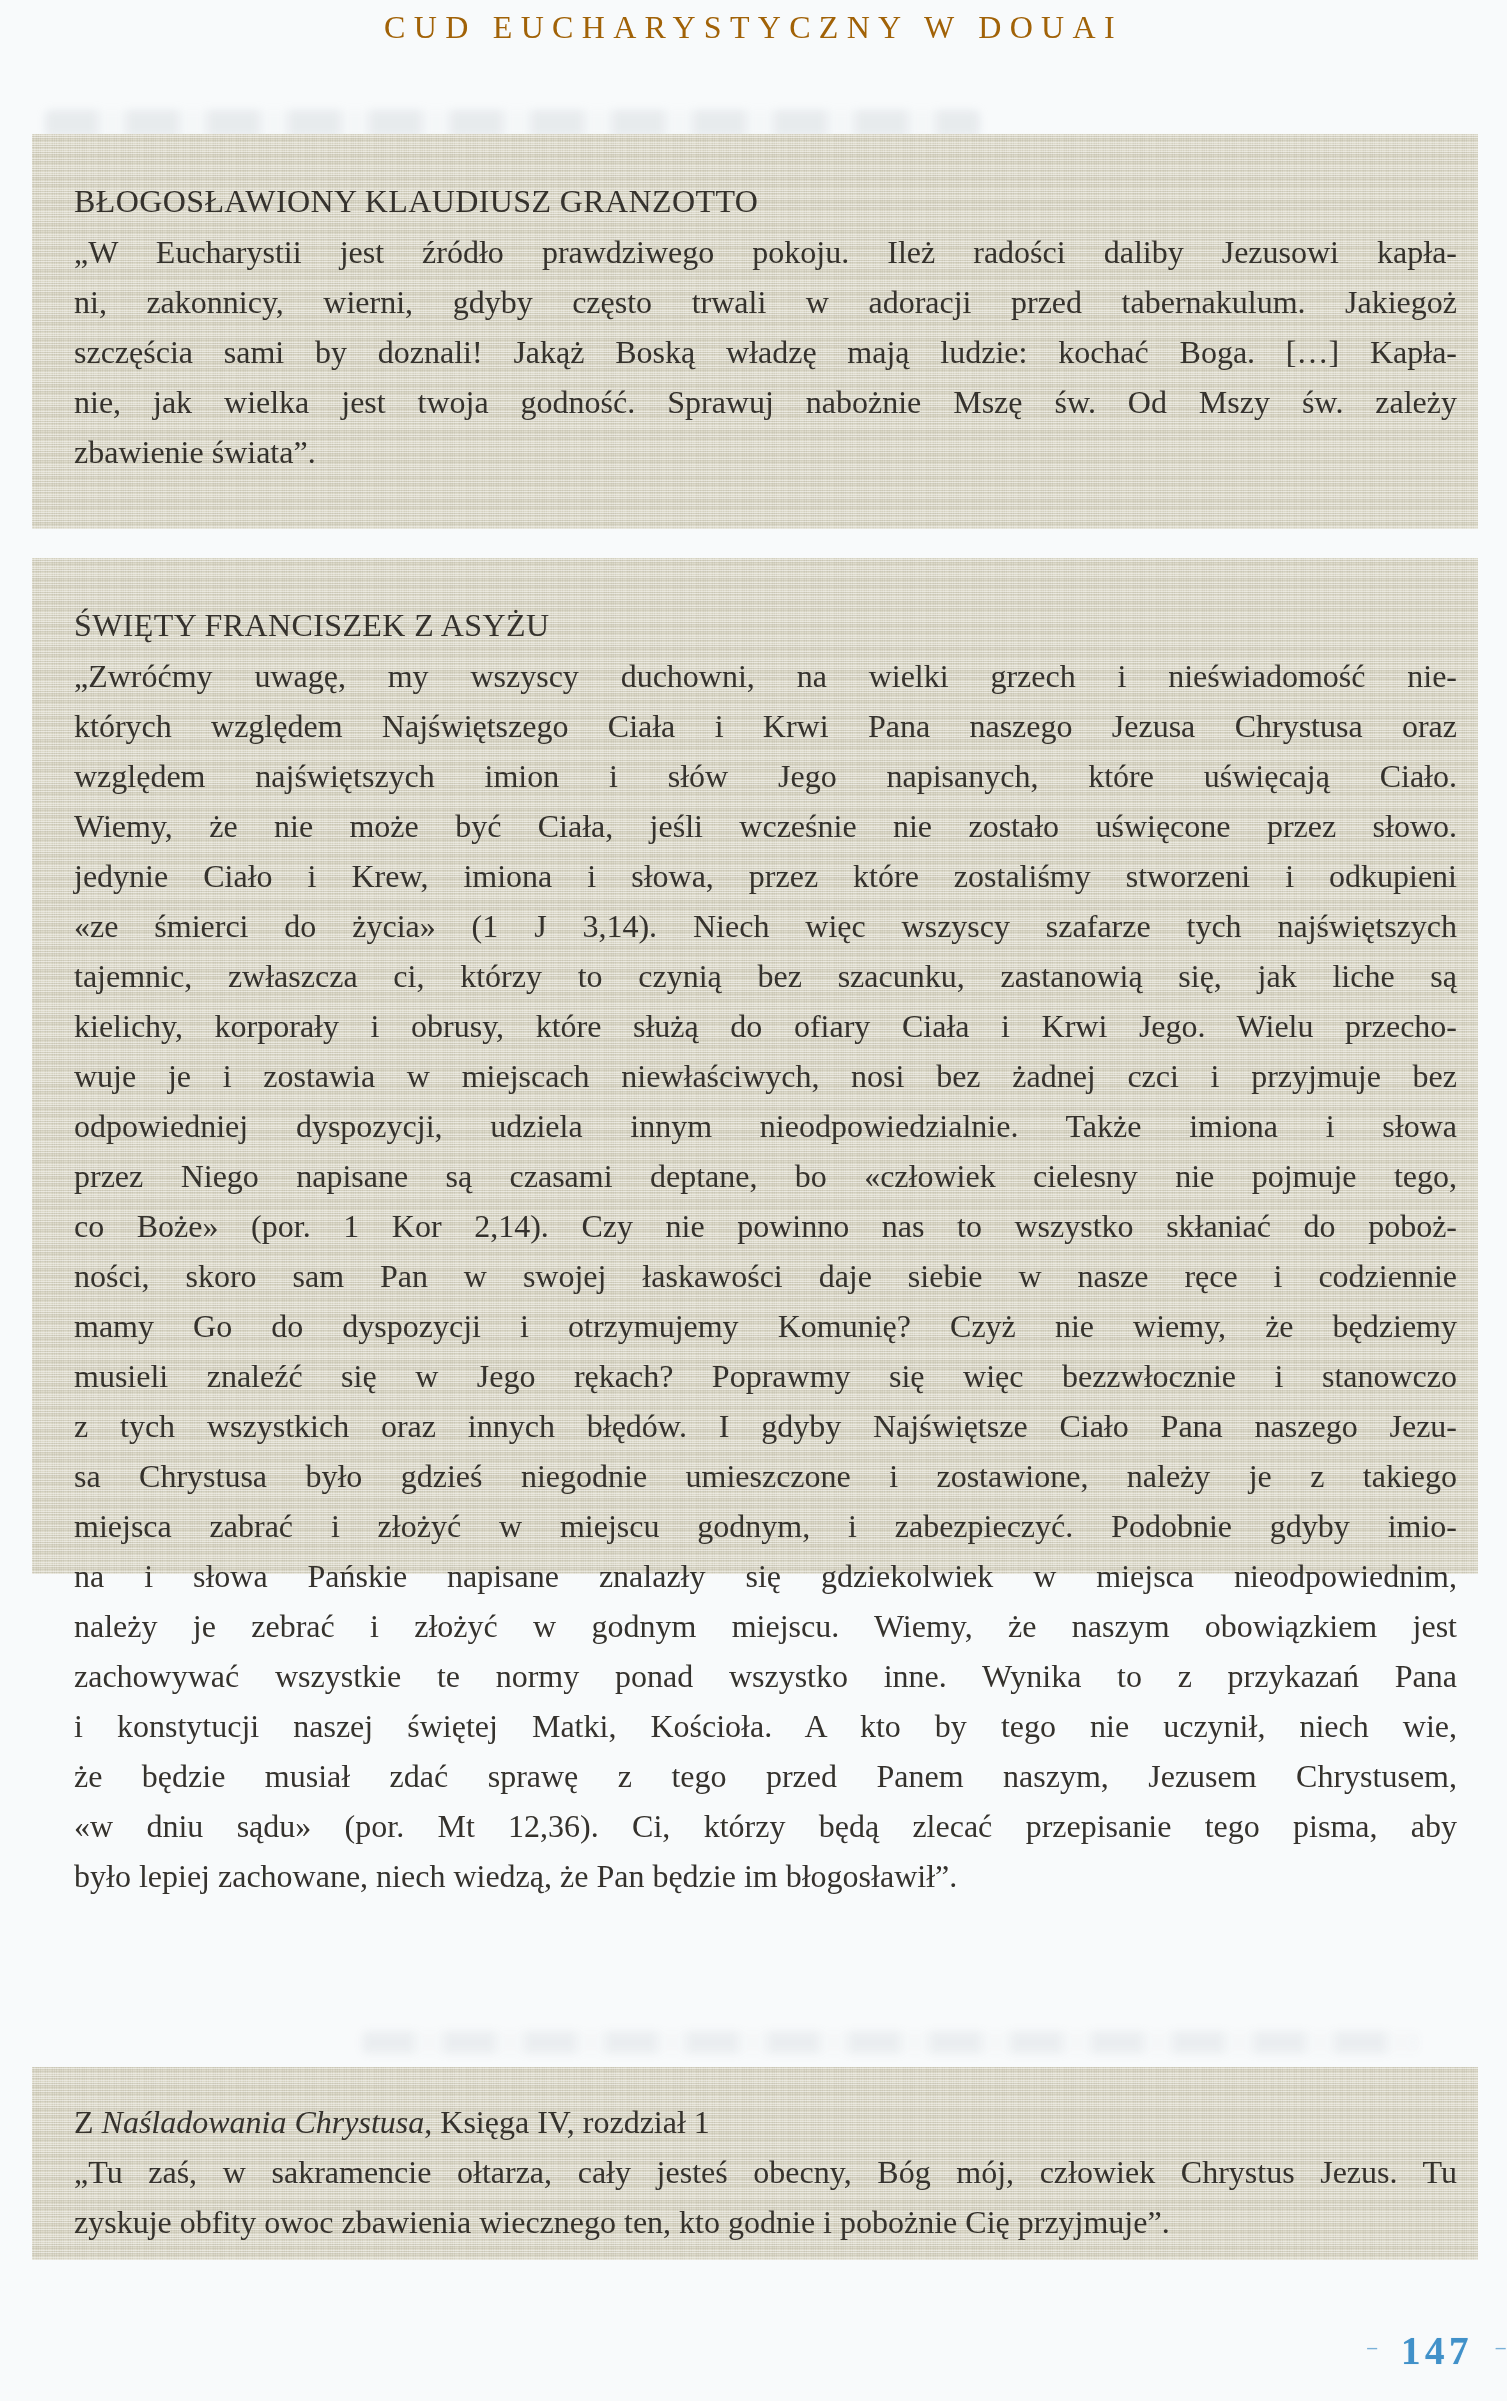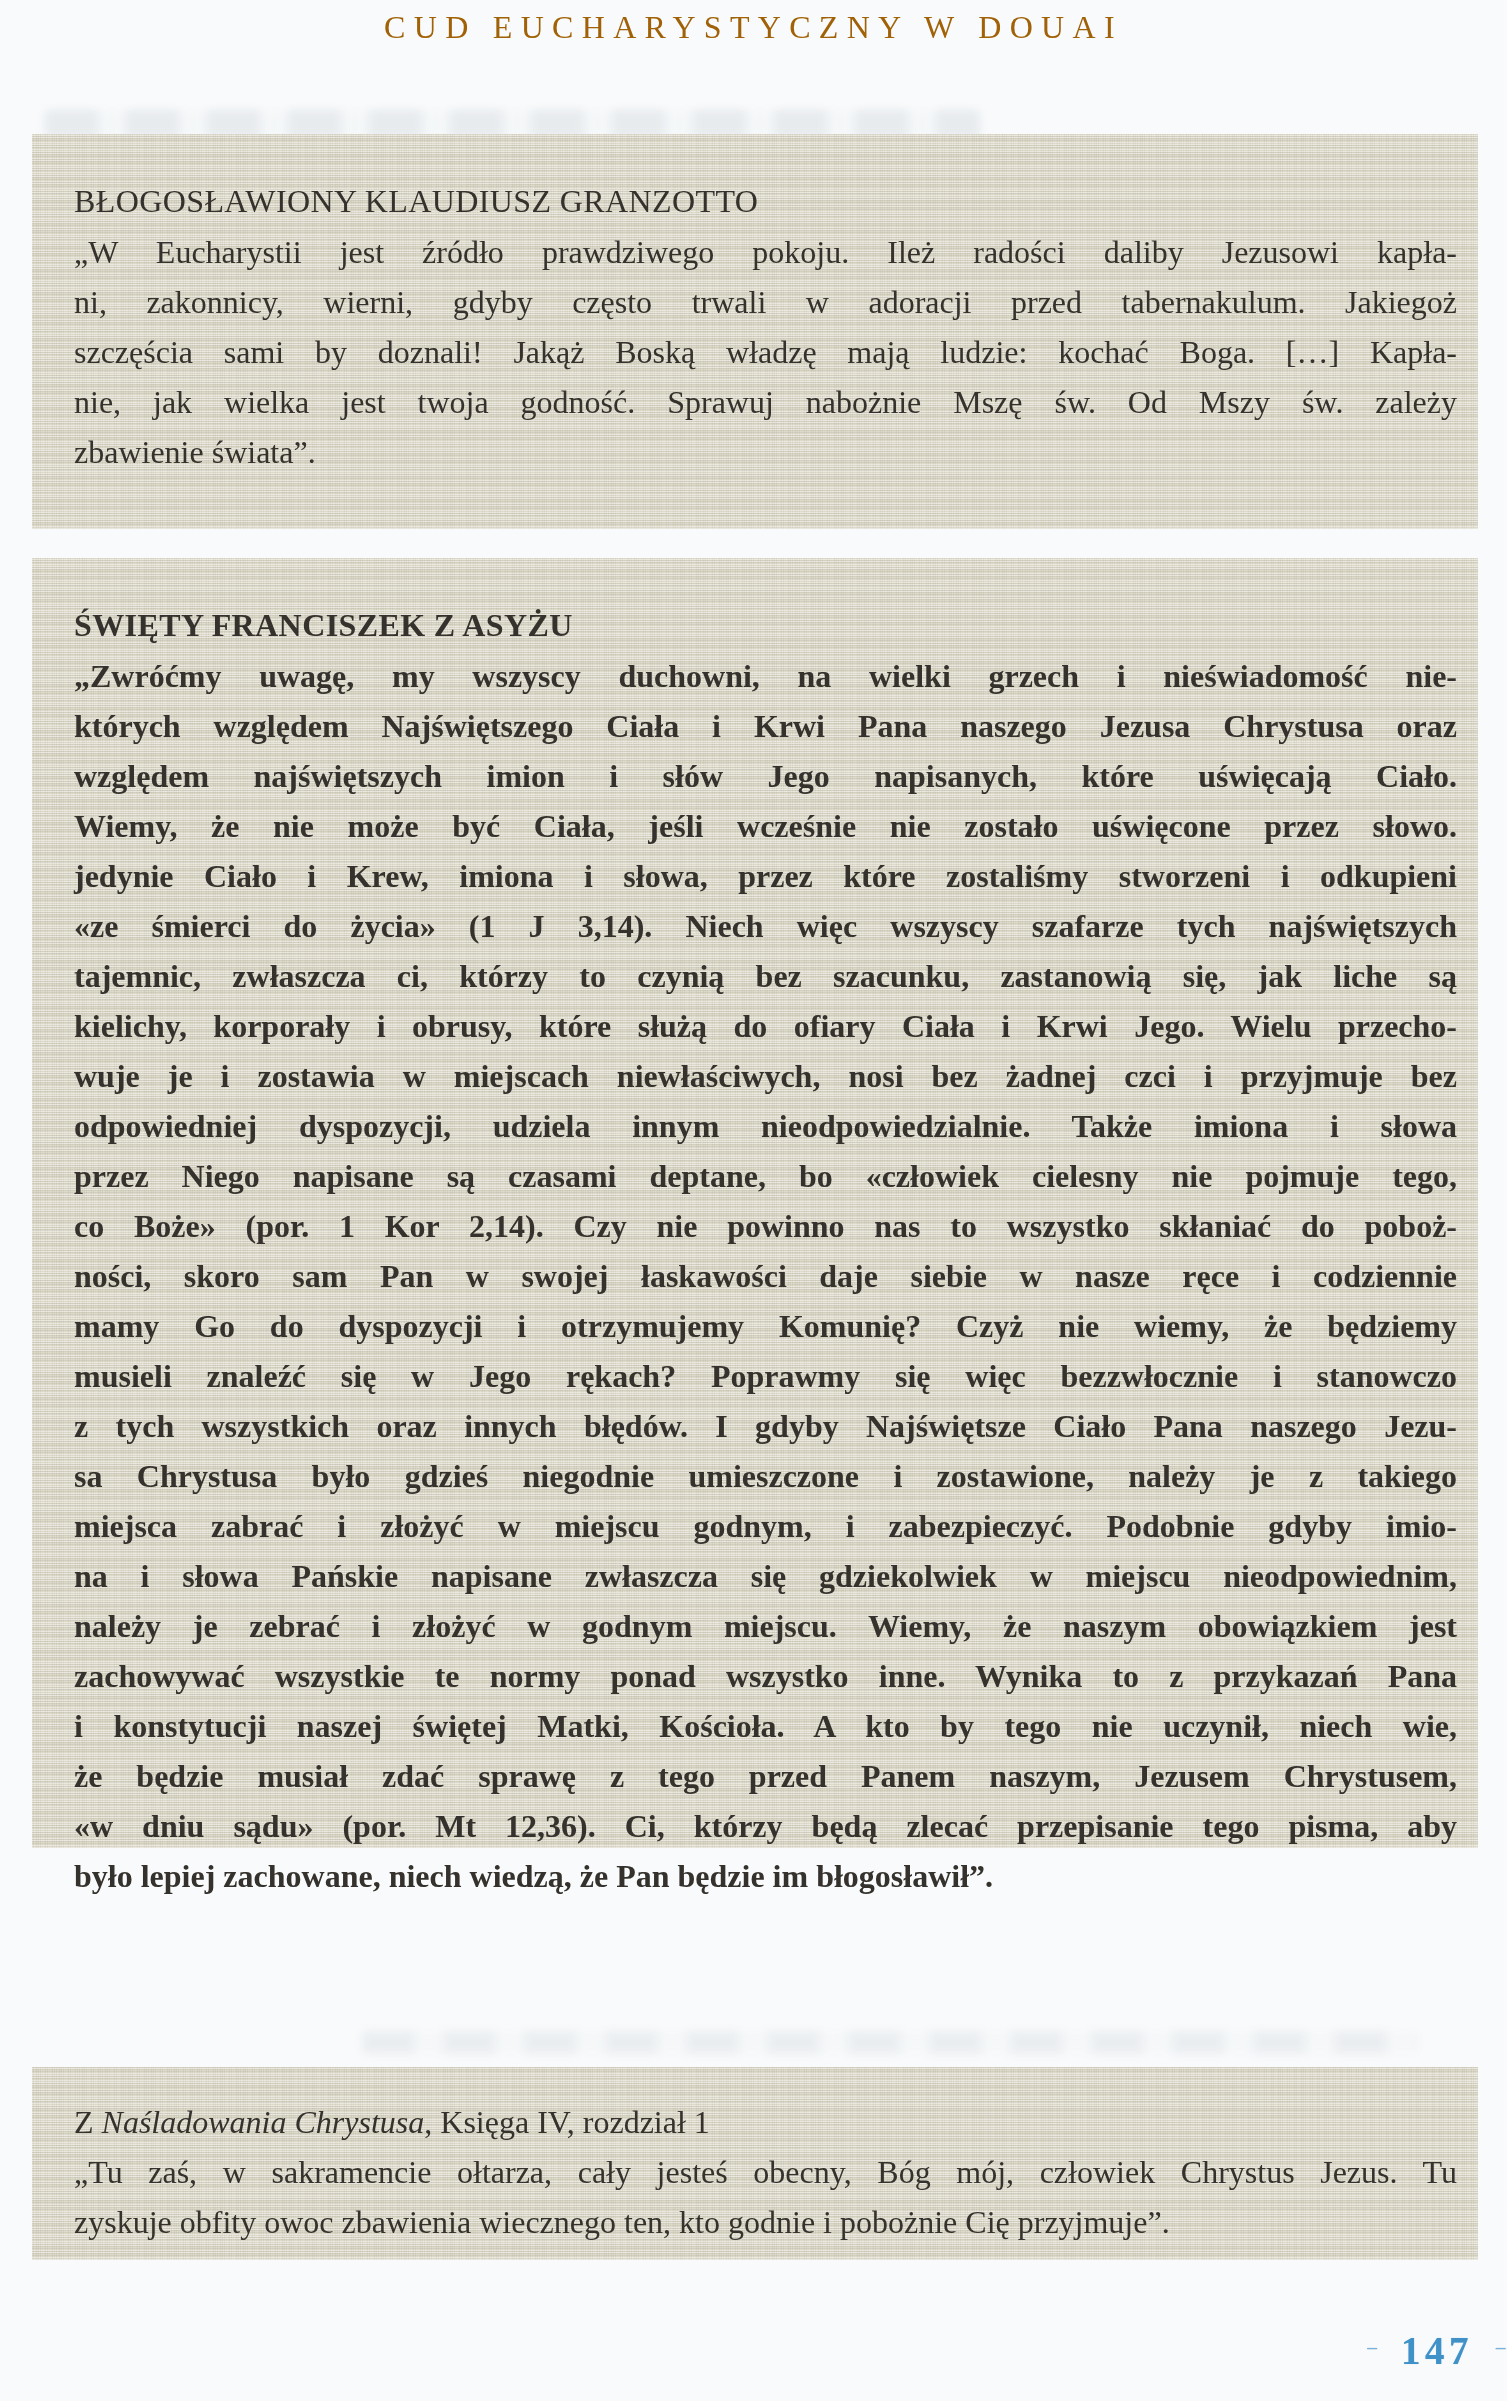--- a/index.html
+++ b/index.html
@@ -38,21 +38,21 @@
         rgba(0,0,0,0) 0.8px 1.5px,
         rgba(146,141,120,0.14) 1.5px 2.3px),
       repeating-linear-gradient(90deg,
         rgba(255,255,255,0.10) 0 0.8px,
         rgba(0,0,0,0) 0.8px 1.5px,
         rgba(140,135,114,0.09) 1.5px 2.3px);
     box-sizing:border-box;
     padding:42px 21px 0 42px;
   }
   .block-1{top:134px;height:395px;}
-  .block-2{top:558px;height:1290px;font-weight:bold;}
+  .block-2{top:558px;height:1016px;}
   .block-3{top:2067px;height:193px;padding-top:30px;}
   .block-heading{
     font-size:32px;line-height:51px;
     letter-spacing:0.4px;
     white-space:nowrap;
   }
   .body-lines{font-size:32px;}
   .tline{
     line-height:50px;height:50px;
     text-align:justify;text-align-last:justify;
@@ -111,21 +111,21 @@
       <div class="tline">wuje je i zostawia w miejscach niewłaściwych, nosi bez żadnej czci i przyjmuje bez</div>
       <div class="tline">odpowiedniej dyspozycji, udziela innym nieodpowiedzialnie. Także imiona i słowa</div>
       <div class="tline">przez Niego napisane są czasami deptane, bo «człowiek cielesny nie pojmuje tego,</div>
       <div class="tline">co Boże» (por. 1 Kor 2,14). Czy nie powinno nas to wszystko skłaniać do poboż-</div>
       <div class="tline">ności, skoro sam Pan w swojej łaskawości daje siebie w nasze ręce i codziennie</div>
       <div class="tline">mamy Go do dyspozycji i otrzymujemy Komunię? Czyż nie wiemy, że będziemy</div>
       <div class="tline">musieli znaleźć się w Jego rękach? Poprawmy się więc bezzwłocznie i stanowczo</div>
       <div class="tline">z tych wszystkich oraz innych błędów. I gdyby Najświętsze Ciało Pana naszego Jezu-</div>
       <div class="tline">sa Chrystusa było gdzieś niegodnie umieszczone i zostawione, należy je z takiego</div>
       <div class="tline">miejsca zabrać i złożyć w miejscu godnym, i zabezpieczyć. Podobnie gdyby imio-</div>
-      <div class="tline">na i słowa Pańskie napisane zwłaszcza się gdziekolwiek w miejscu nieodpowiednim,</div>
+      <div class="tline">na i słowa Pańskie napisane znalazły się gdziekolwiek w miejsca nieodpowiednim,</div>
       <div class="tline">należy je zebrać i złożyć w godnym miejscu. Wiemy, że naszym obowiązkiem jest</div>
       <div class="tline">zachowywać wszystkie te normy ponad wszystko inne. Wynika to z przykazań Pana</div>
       <div class="tline">i konstytucji naszej świętej Matki, Kościoła. A kto by tego nie uczynił, niech wie,</div>
       <div class="tline">że będzie musiał zdać sprawę z tego przed Panem naszym, Jezusem Chrystusem,</div>
       <div class="tline">«w dniu sądu» (por. Mt 12,36). Ci, którzy będą zlecać przepisanie tego pisma, aby</div>
       <div class="tline noj">było lepiej zachowane, niech wiedzą, że Pan będzie im błogosławił”.</div>
     </div>
 </div>
 
 <div class="tex-block block-3">

